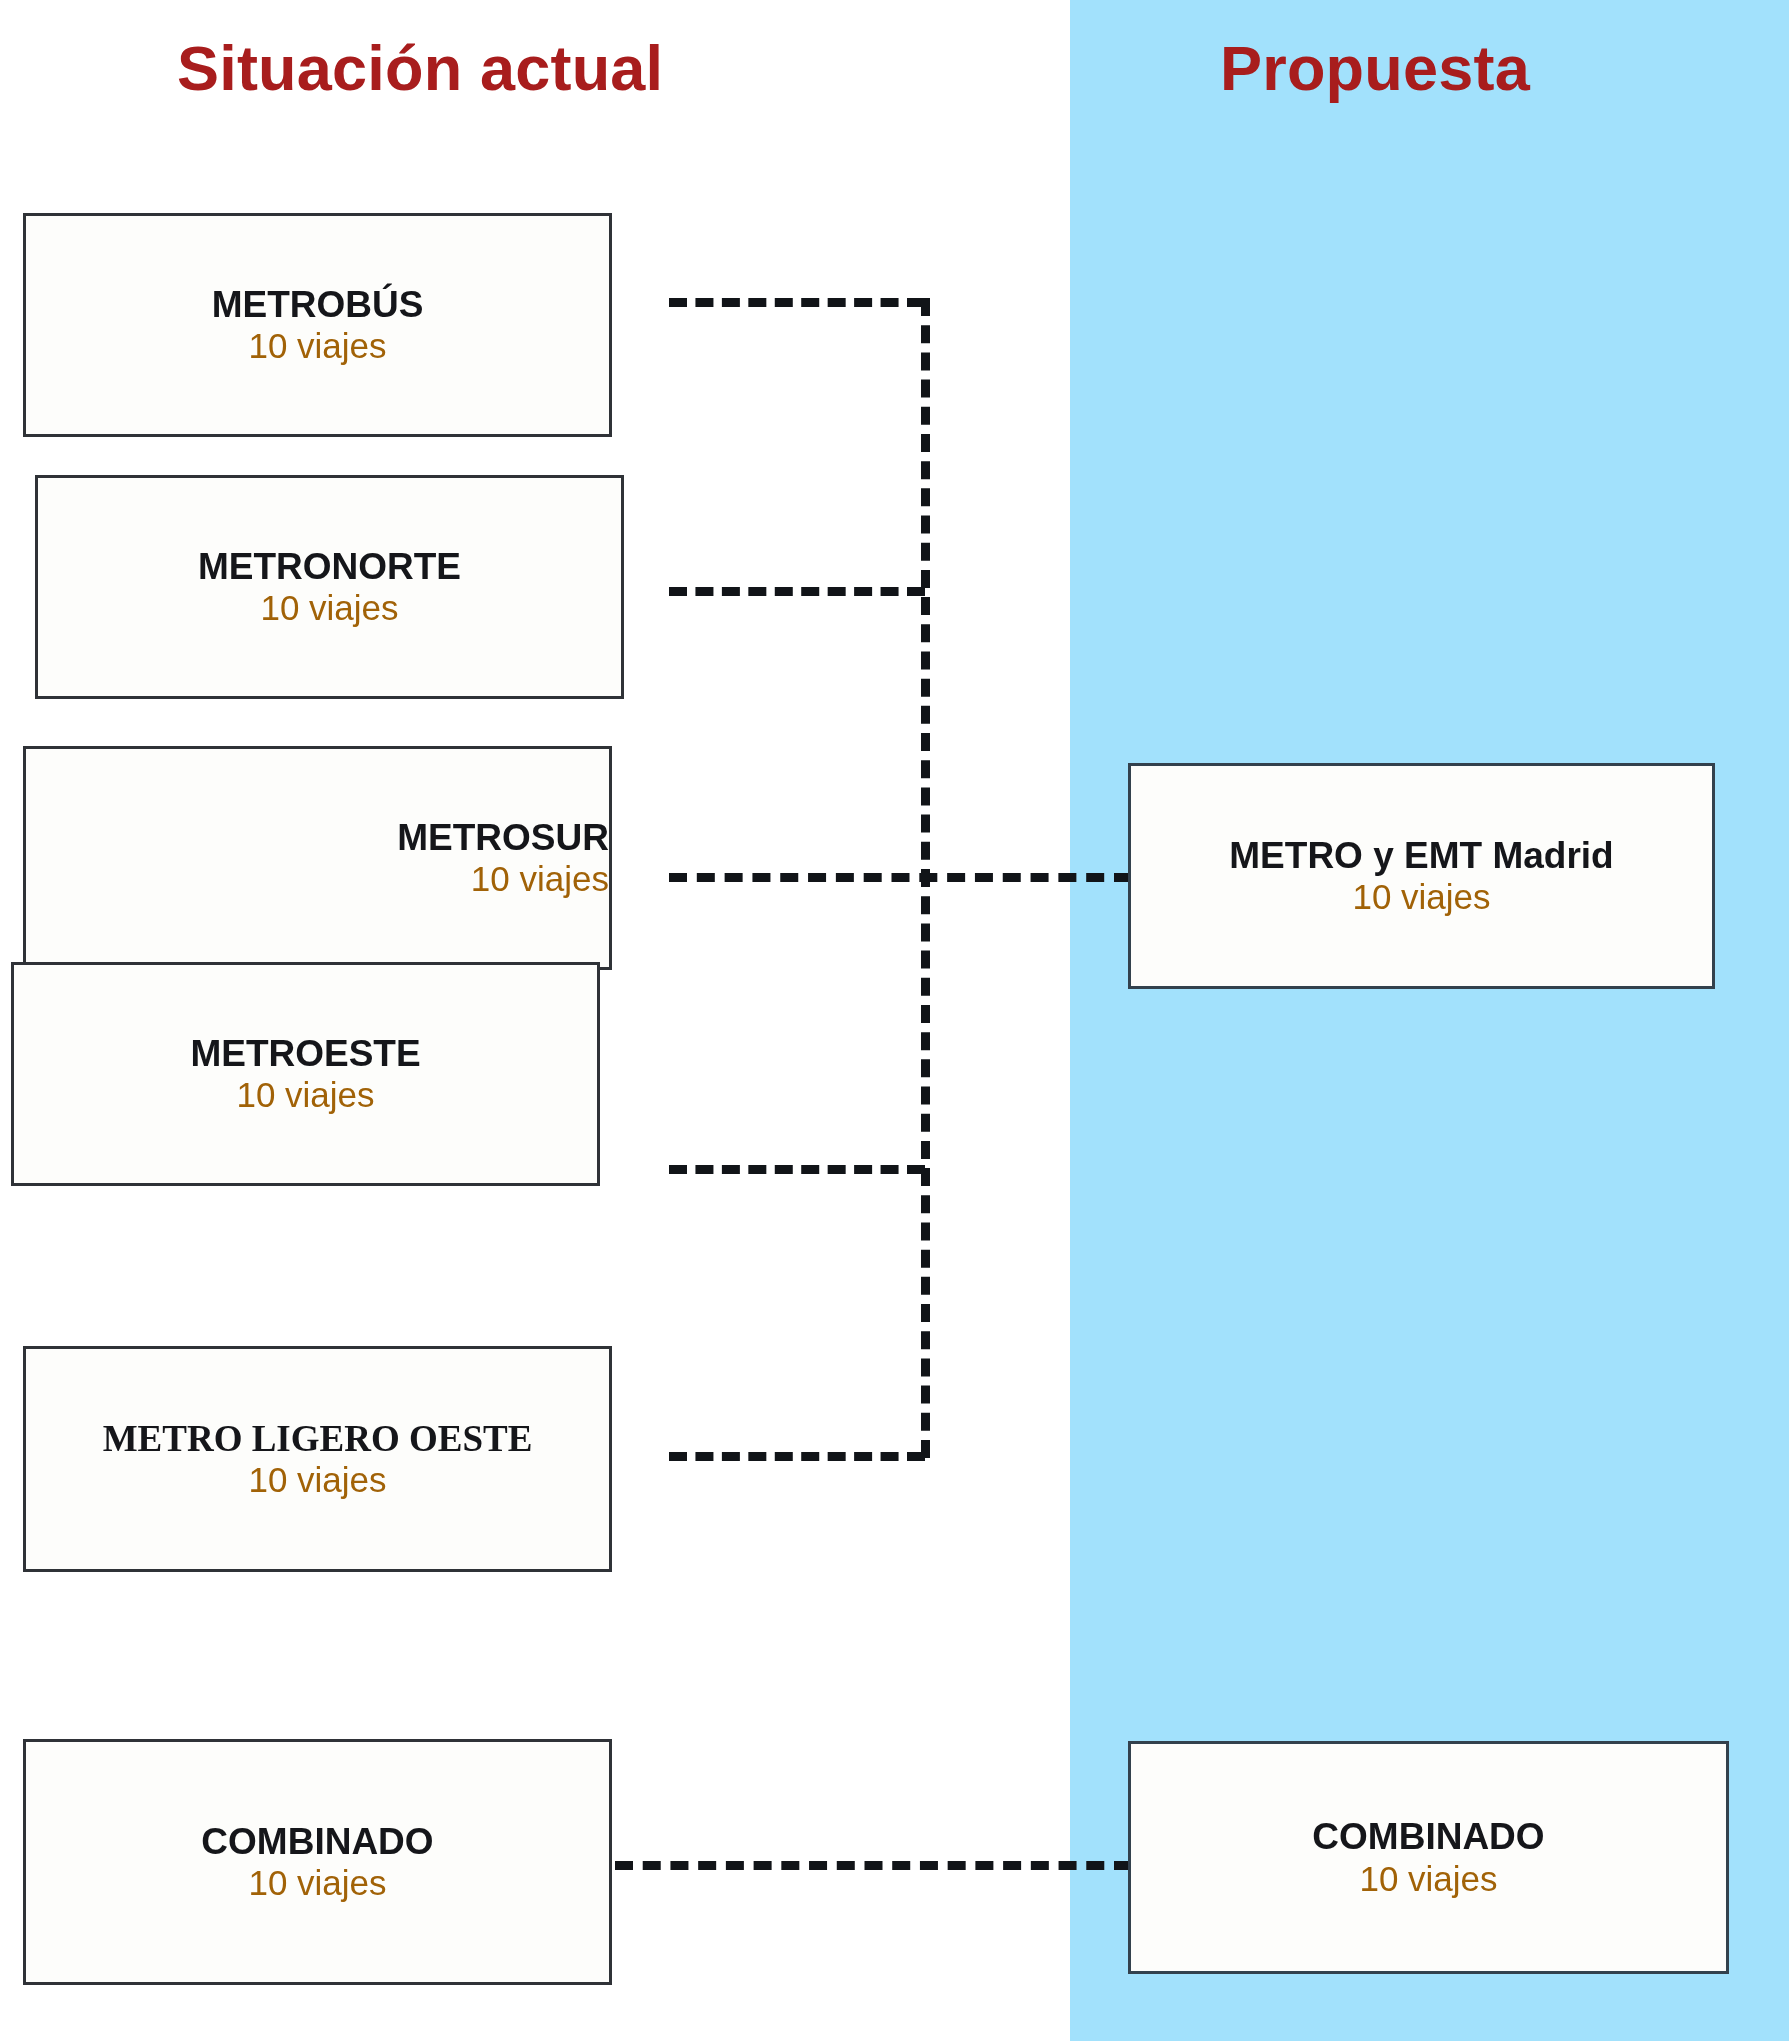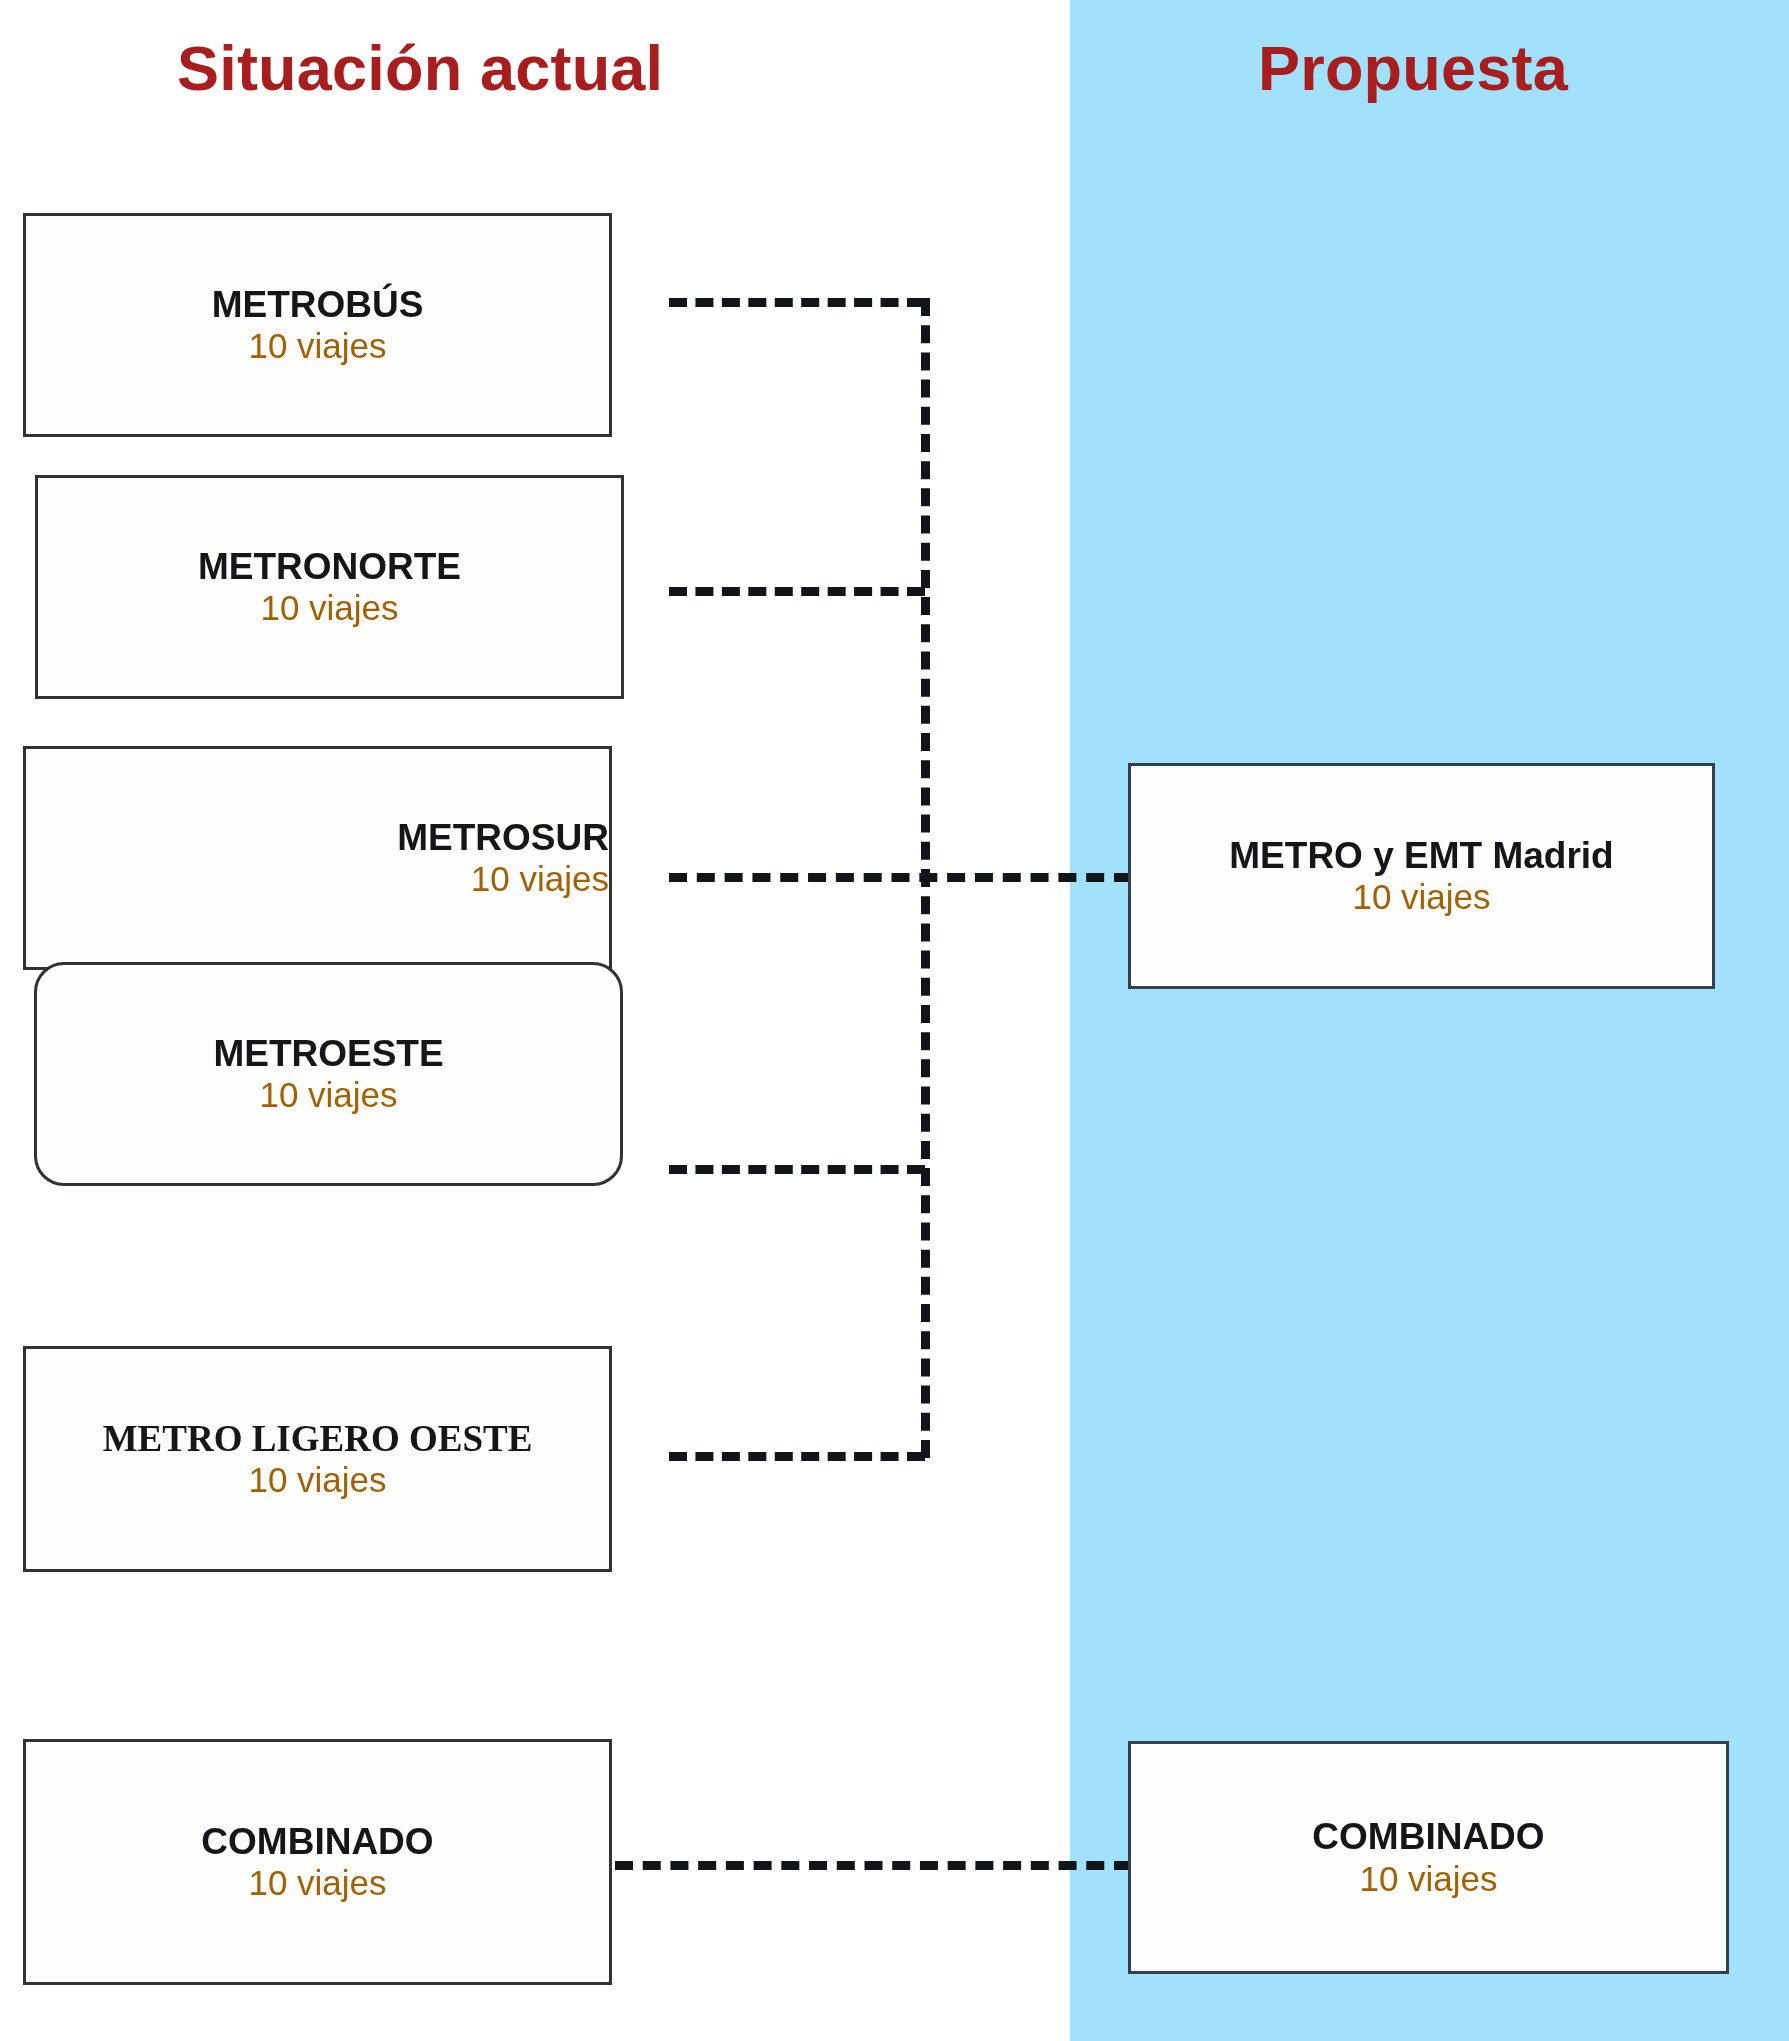--- a/index.html
+++ b/index.html
@@ -30,21 +30,21 @@
   .col-title {
     position: absolute;
     font-size: 63px;
     font-weight: bold;
     color: #a81d1d;
     letter-spacing: 0.2px;
     white-space: nowrap;
     line-height: 1;
   }
   #title-actual  { left: 177px;  top: 37px; }
-  #title-propuesta { left: 1258px; top: 37px; }
+  #title-propuesta { left: 1220px; top: 37px; }
 
   
   .node {
     position: absolute;
     background: #fdfdfb;
     border: 3.7px solid #33373c;
     box-sizing: border-box;
     display: flex;
     flex-direction: column;
     align-items: center;
@@ -65,21 +65,21 @@
     line-height: 1.18;
     white-space: nowrap;
   }
   .node.left-box  { border-color: #2f3237; }
   .node.right-box { border-color: #33414d; }
 
   
   #node-metrobus          { left: 23px; top: 185px;  width: 589px; height: 224px; margin-top: 28px; }
   #node-metronorte        { left: 35px; top: 475px;  width: 589px; height: 224px; }
   #node-metrosur          { left: 23px; top: 746px;  width: 589px; height: 224px; align-items: flex-end; }
-  #node-metroeste         { left: 34px; top: 962px; width: 589px; height: 224px; border-radius: 30px; }
+  #node-metroeste         { left: 11px; top: 962px; width: 589px; height: 224px; }
   #node-metroligerooeste  { left: 23px; top: 1346px; width: 589px; height: 226px; }
   #node-combinado-actual  { left: 23px; top: 1739px; width: 589px; height: 246px; }
 
   
   #node-metro-emt         { left: 1128px; top: 763px;  width: 587px; height: 226px; }
   #node-combinado-prop    { left: 1128px; top: 1741px; width: 601px; height: 233px; }
 
   
   #node-metroligerooeste .name { font-size: 37px; font-family: Liberation Serif, serif; }
 

